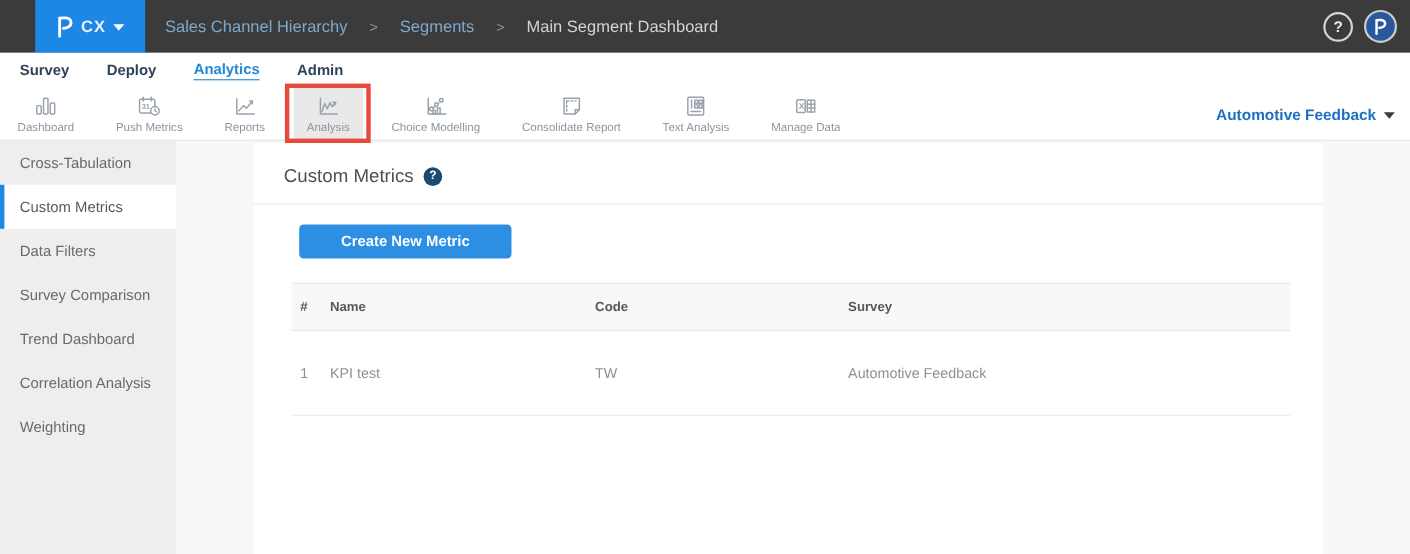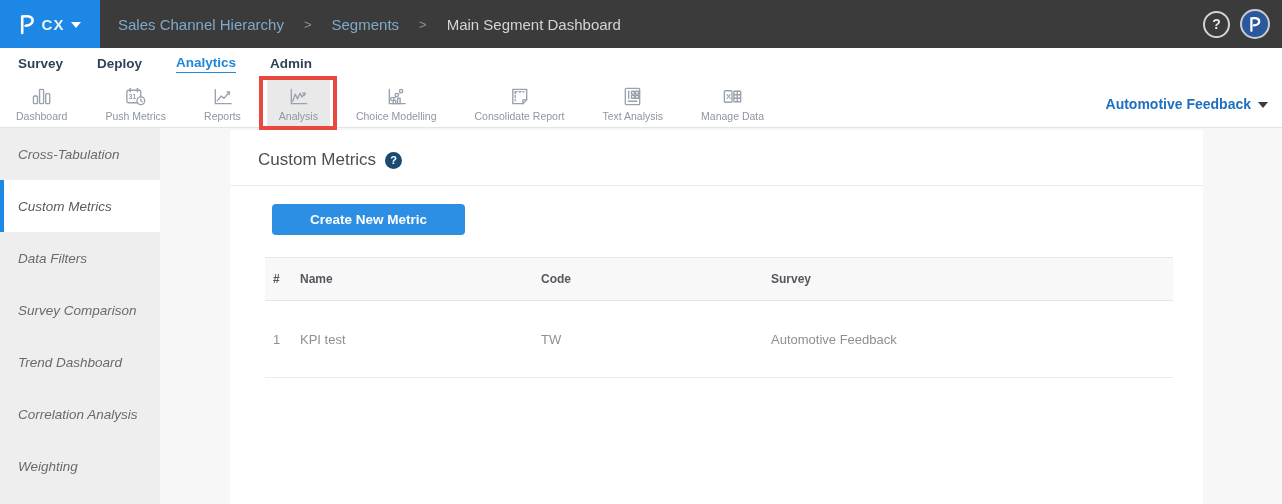--- a/index.html
+++ b/index.html
@@ -16,21 +16,21 @@
     --annotation-red:#e8493e;
     --sidebar-bg:#eeeeee;
     --main-bg:#f7f7f7;
     --border:#e6e6e6;
   }
   *{margin:0;padding:0;box-sizing:border-box;font-family:"Liberation Sans",sans-serif;}
   html,body{width:1282px;height:504px;overflow:hidden;background:#fff;}
   .app{position:relative;width:1282px;height:504px;display:flex;flex-direction:column;}
 
   
-  .topbar{height:48px;background:var(--topbar-bg);display:flex;align-items:center;flex:0 0 48px;}
+  .topbar{height:48px;background:var(--topbar-bg);display:flex;align-items:center;flex:0 0 48px;padding-left:32px;}
   .logo-box{width:100px;height:48px;background:var(--logo-blue);display:flex;align-items:center;justify-content:center;gap:7px;cursor:pointer;}
   .logo-box .cx{color:#eaf3fb;font-size:15px;font-weight:700;letter-spacing:1px;}
   .caret-down{width:0;height:0;border-left:5px solid transparent;border-right:5px solid transparent;border-top:6px solid #fff;margin-top:2px;}
   .breadcrumb{margin-left:18px;display:flex;align-items:center;gap:20px;font-size:15px;}
   .crumb-link{color:var(--crumb-link);cursor:pointer;}
   .crumb-sep{color:#8f9296;font-size:13px;}
   .crumb-current{color:var(--crumb-current);}
   .topbar-right{margin-left:auto;display:flex;align-items:center;gap:10px;padding-right:12px;}
   .help-circle{width:27px;height:27px;border-radius:50%;border:2px solid #d4d4d4;color:#e8e8e8;display:flex;align-items:center;justify-content:center;font-size:14px;font-weight:700;cursor:pointer;}
   .profile-circle{width:30px;height:30px;border-radius:50%;background:#2a589d;border:2px solid #c9cdd2;display:flex;align-items:center;justify-content:center;cursor:pointer;}
@@ -47,21 +47,21 @@
   .tool-item .tool-label{font-size:10.5px;color:var(--tool-gray);white-space:nowrap;}
   .tool-item.active{background:#e9e9e9;}
   .red-annotation{position:absolute;top:-4px;left:-8px;right:-7px;bottom:-3px;border:4px solid var(--annotation-red);pointer-events:none;}
   .survey-selector{margin-left:auto;display:flex;align-items:center;gap:7px;padding-right:14px;cursor:pointer;}
   .survey-selector .sel-label{color:var(--survey-blue);font-size:14px;font-weight:700;}
   .survey-selector .caret-dark{width:0;height:0;border-left:5px solid transparent;border-right:5px solid transparent;border-top:6px solid #3c3c3c;margin-top:2px;}
 
   
   .body-row{flex:1;display:flex;min-height:0;}
   .sidebar{width:160px;background:var(--sidebar-bg);flex:0 0 160px;}
-  .side-item{height:52px;display:flex;align-items:center;padding-left:18px;font-size:13.5px;color:#6a6a6a;cursor:pointer;font-style:italic;}
+  .side-item{height:40px;display:flex;align-items:center;padding-left:18px;font-size:13.5px;color:#6a6a6a;cursor:pointer;}
   .side-item.active{background:#fff;border-left:4px solid #1e88e5;padding-left:14px;color:#5a5a5a;}
 
   .content{flex:1;background:var(--main-bg);min-width:0;}
   .card{margin:2px 79px 0 70px;background:#fff;min-height:374px;width:973px;}
   .card-head{display:flex;align-items:center;gap:9px;padding:20px 28px 15px 28px;border-bottom:1px solid #ececec;}
   .card-title{font-size:17px;font-weight:400;color:#4f4f4f;}
   .help-badge{width:17px;height:17px;border-radius:50%;background:#1b4a70;color:#fff;font-size:11px;font-weight:700;display:flex;align-items:center;justify-content:center;cursor:pointer;}
   .btn-row{padding:18px 0 0 42px;}
   .create-btn{background:var(--accent-blue);color:#fff;border:none;border-radius:4px;height:31px;padding:0 38px;font-size:13.5px;font-weight:700;cursor:pointer;}
 

